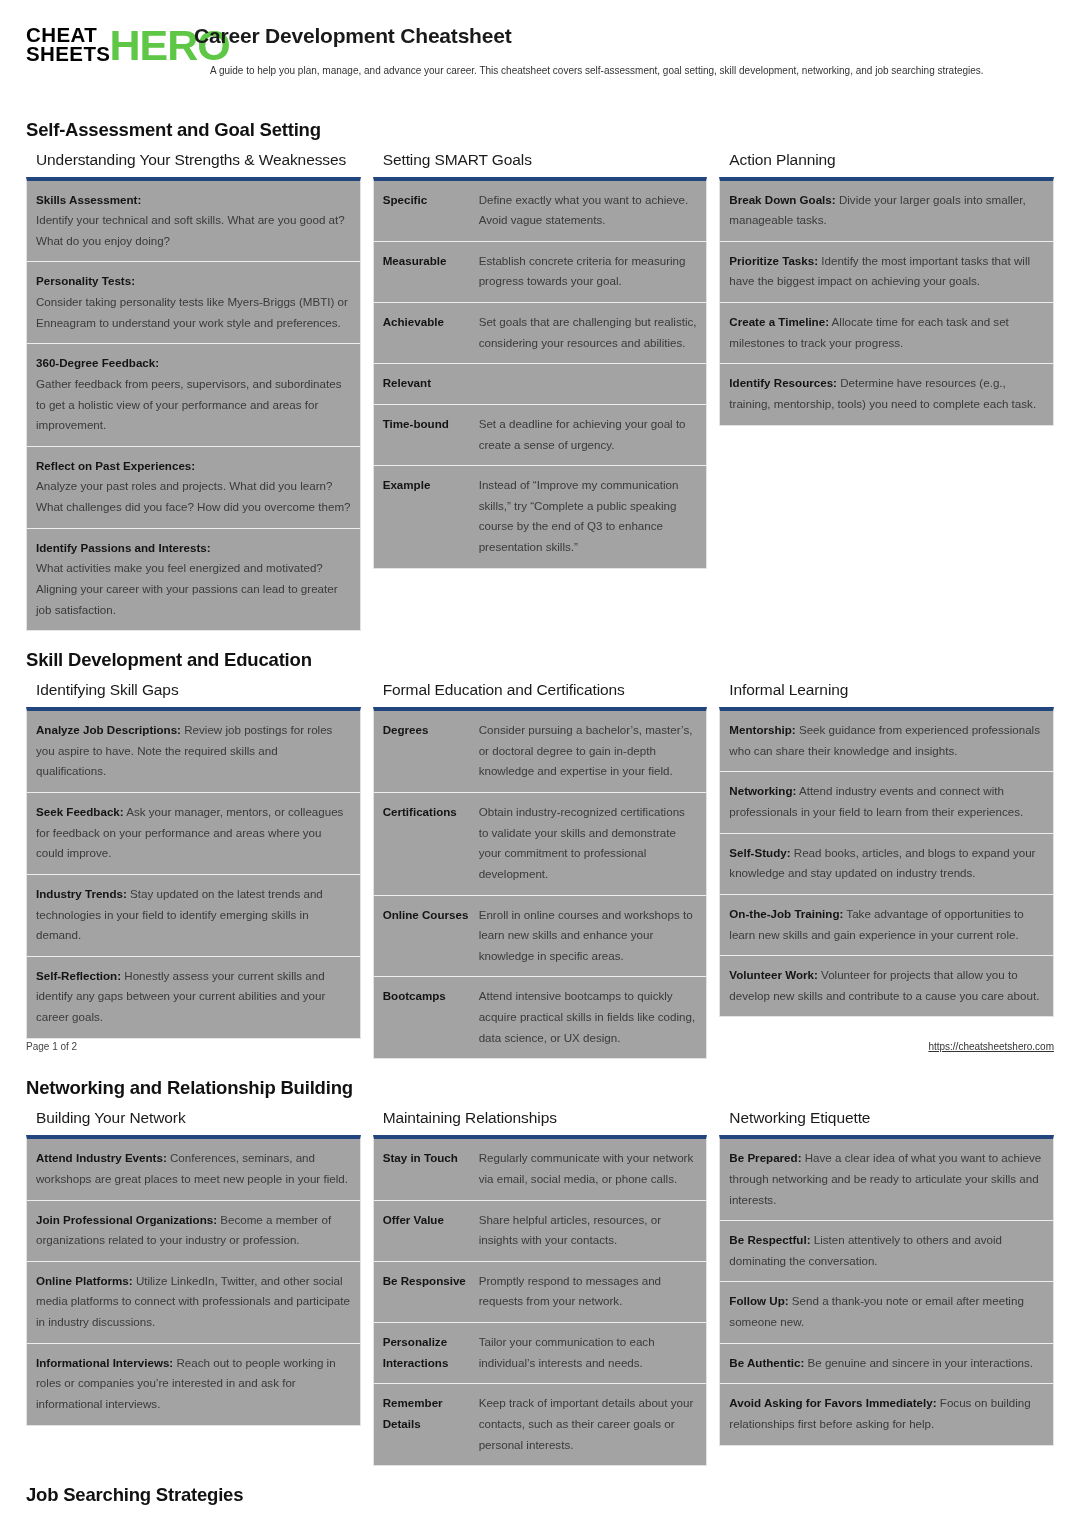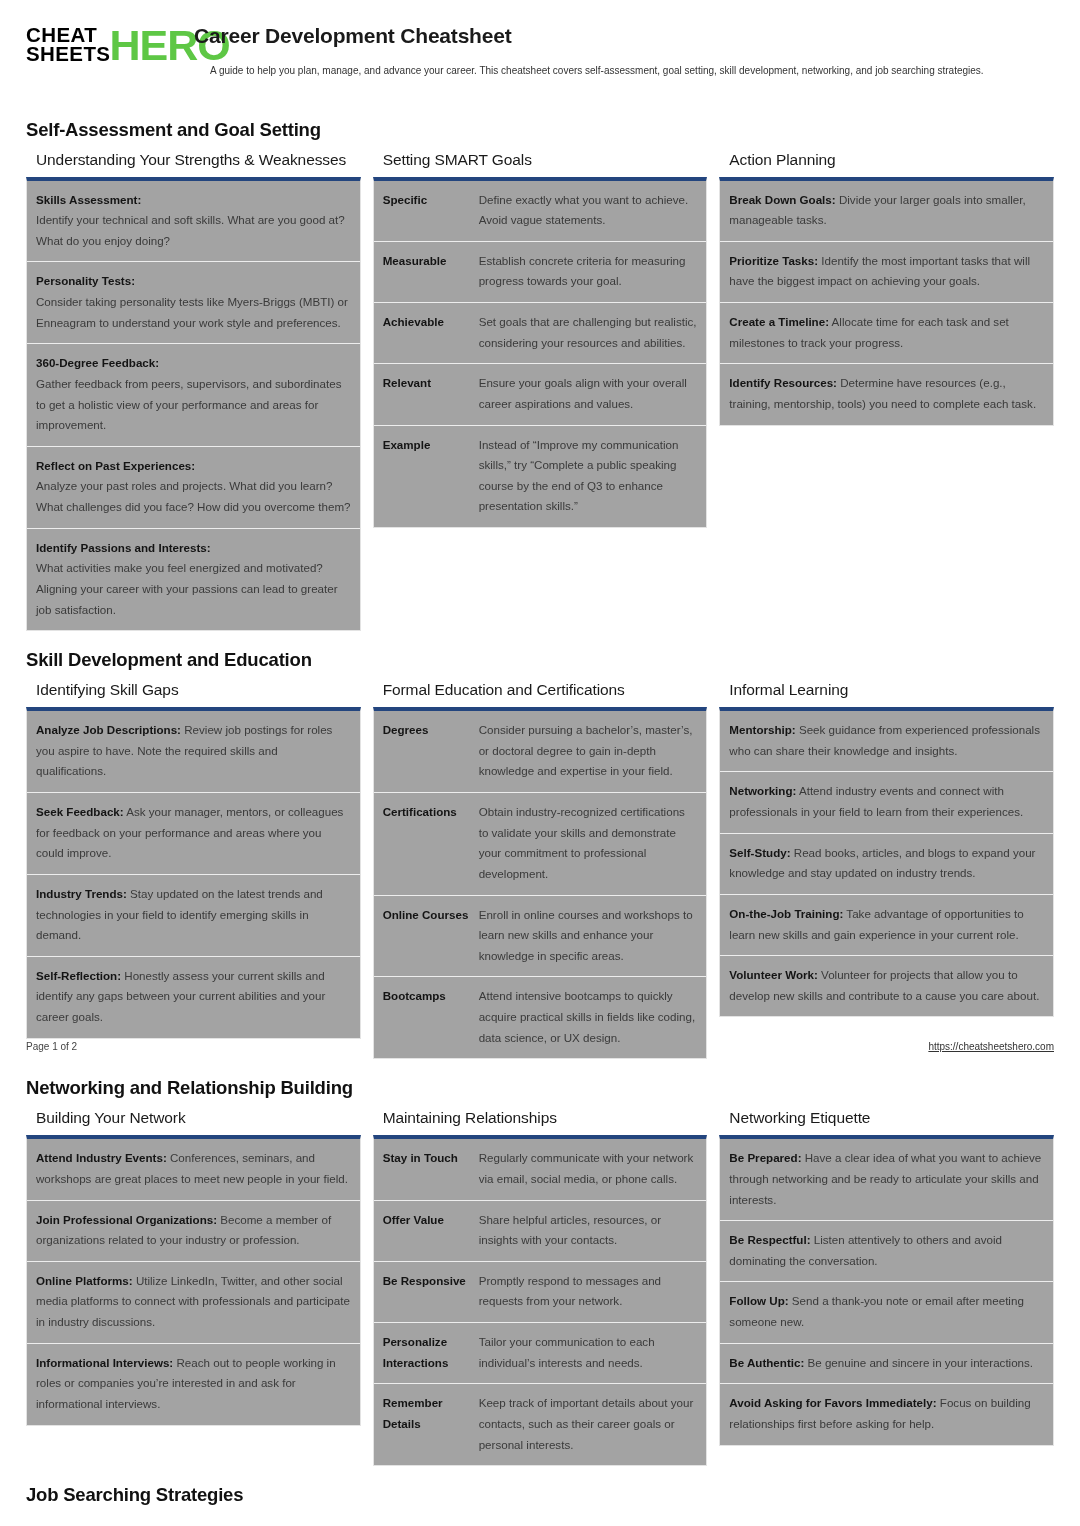--- a/index.html
+++ b/index.html
@@ -215,21 +215,24 @@
               <div class="row">
                 <div class="term">Measurable</div>
                 <div class="desc">Establish concrete criteria for measuring progress towards your goal.</div>
               </div>
               <div class="row">
                 <div class="term">Achievable</div>
                 <div class="desc">Set goals that are challenging but realistic, considering your resources and abilities.</div>
               </div>
               <div class="row">
                 <div class="term">Relevant</div>
-                <div class="desc">Ensure your goals align with your overall career aspirations and values.</div>
+              </div>
+              <div class="row">
+                <div class="term">Time-bound</div>
+                <div class="desc">Set a deadline for achieving your goal to create a sense of urgency.</div>
               </div>
               <div class="row">
                 <div class="term">Example</div>
                 <div class="desc">Instead of “Improve my communication skills,” try “Complete a public speaking course by the end of Q3 to enhance presentation skills.”</div>
               </div>
             </div>
           </div>
           <div class="col">
             <h3 class="sub-title">Action Planning</h3>
             <div class="card" style="border-top-color: rgb(35, 69, 126);">

